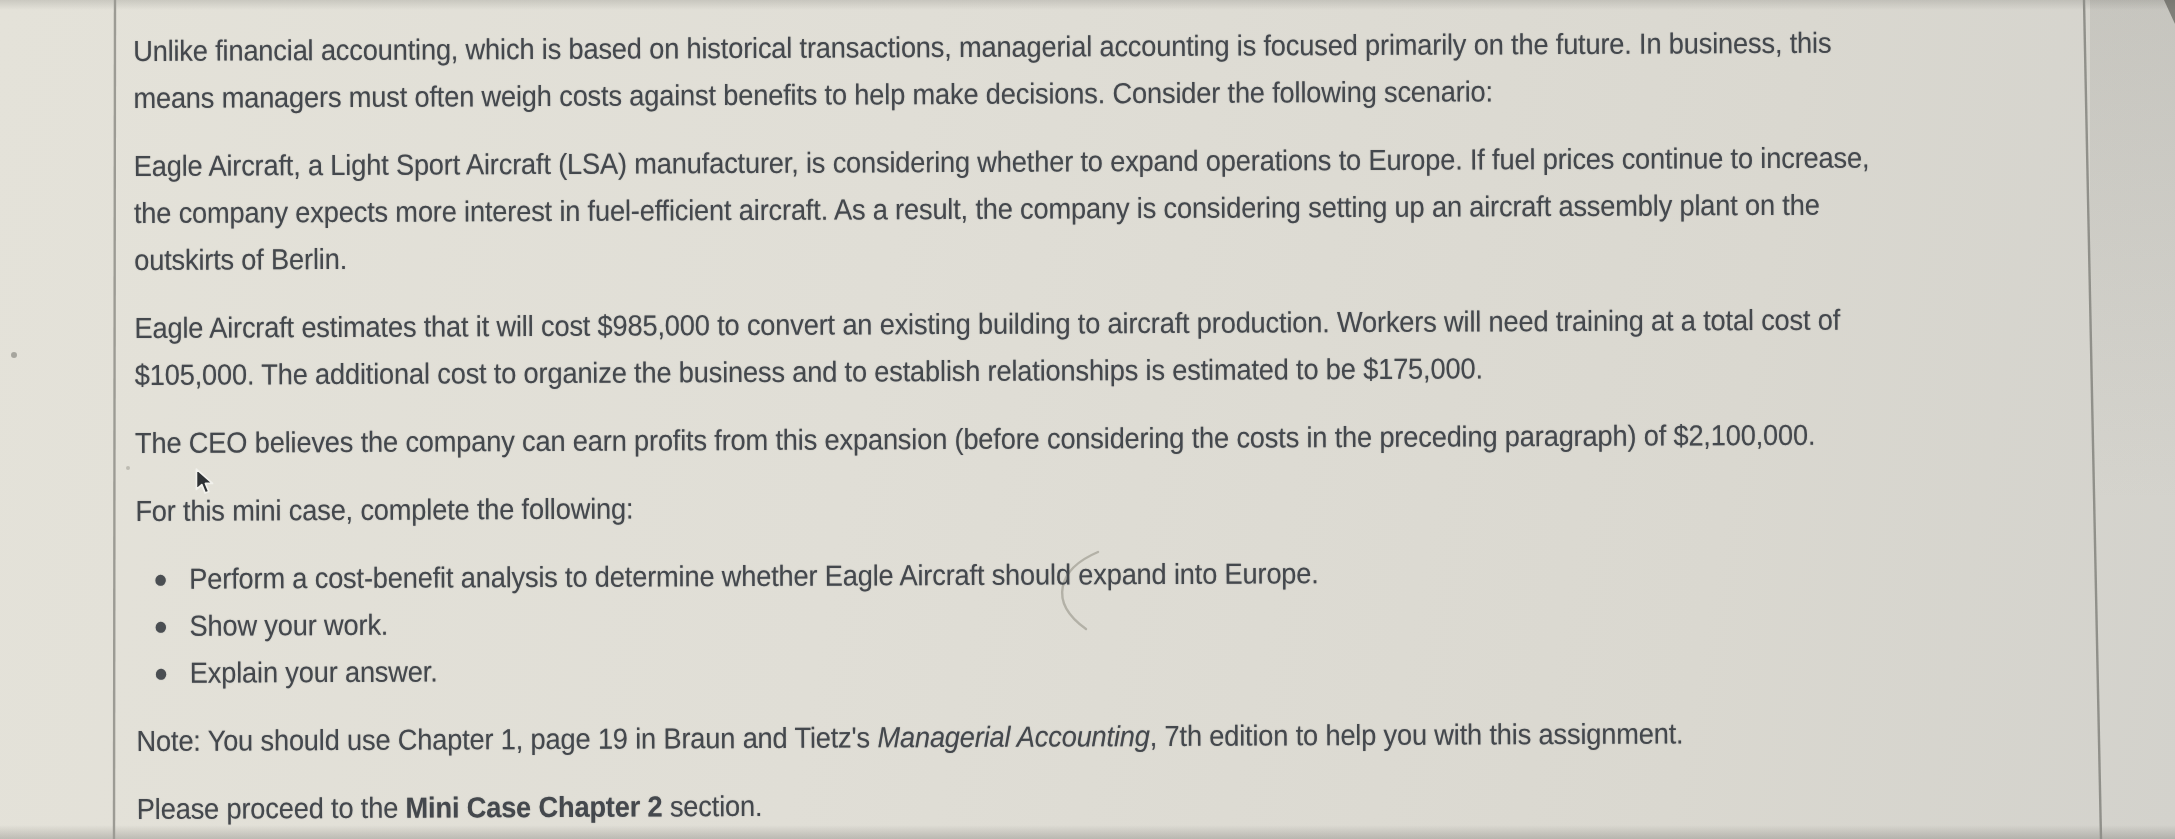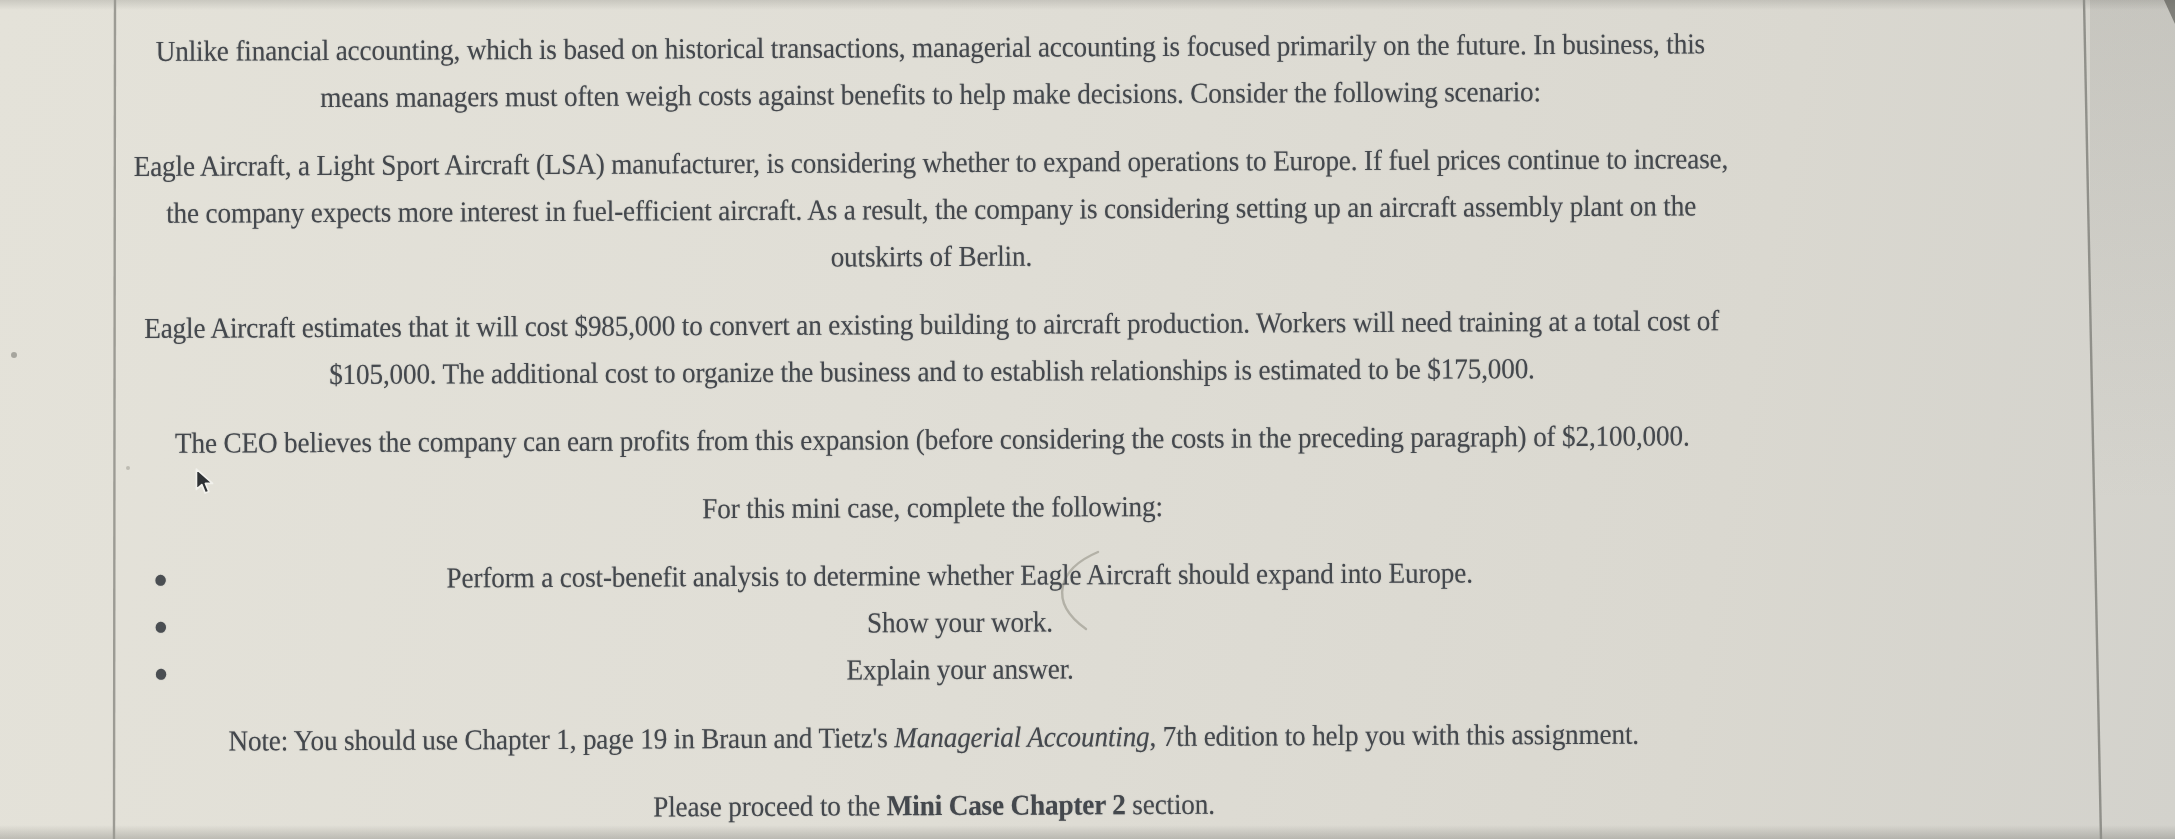--- a/index.html
+++ b/index.html
@@ -1,22 +1,21 @@
 <!DOCTYPE html>
 <html><head>
 <meta charset="utf-8">
 <style>
   html,body{margin:0;padding:0;background:#222;}
   .screenshot{
     position:relative;
     width:2175px;height:839px;
     overflow:hidden;
     background:linear-gradient(100deg,#e4e2d9 0%,#e0ded6 40%,#dad8d0 78%,#d3d2cc 100%);
-    font-family:Liberation Serif, serif;
-    text-align:center;
+    font-family:Liberation Sans, sans-serif;
   }
   .shade-top{position:absolute;left:0;top:0;width:100%;height:10px;
     background:linear-gradient(to bottom,rgba(110,110,104,0.22),rgba(110,110,104,0));}
   .shade-bottom{position:absolute;left:0;bottom:0;width:100%;height:14px;
     background:linear-gradient(to top,rgba(100,100,95,0.30),rgba(100,100,95,0));}
   .shade-right{position:absolute;right:0;top:0;width:85px;height:100%;
     background:linear-gradient(to bottom,rgba(120,120,115,0.16),rgba(120,120,115,0) 60%);}
   svg.overlay{position:absolute;left:0;top:0;}
   .content{
     position:absolute;left:133px;top:28px;

